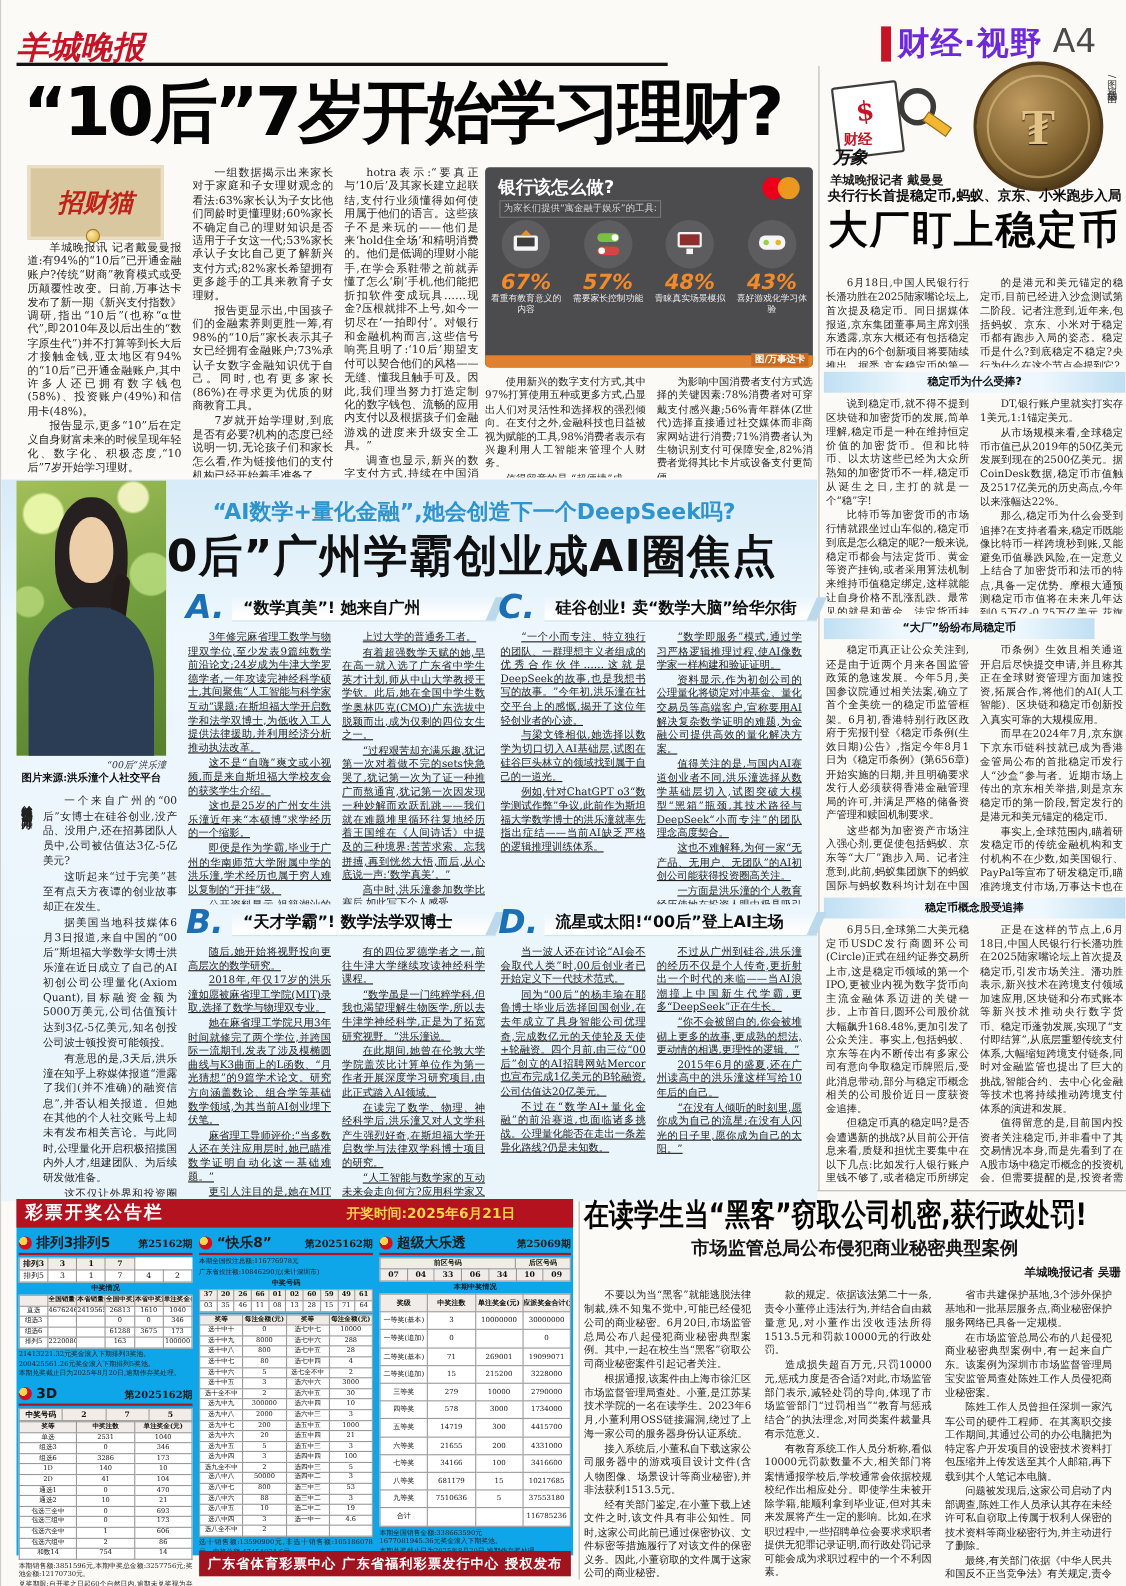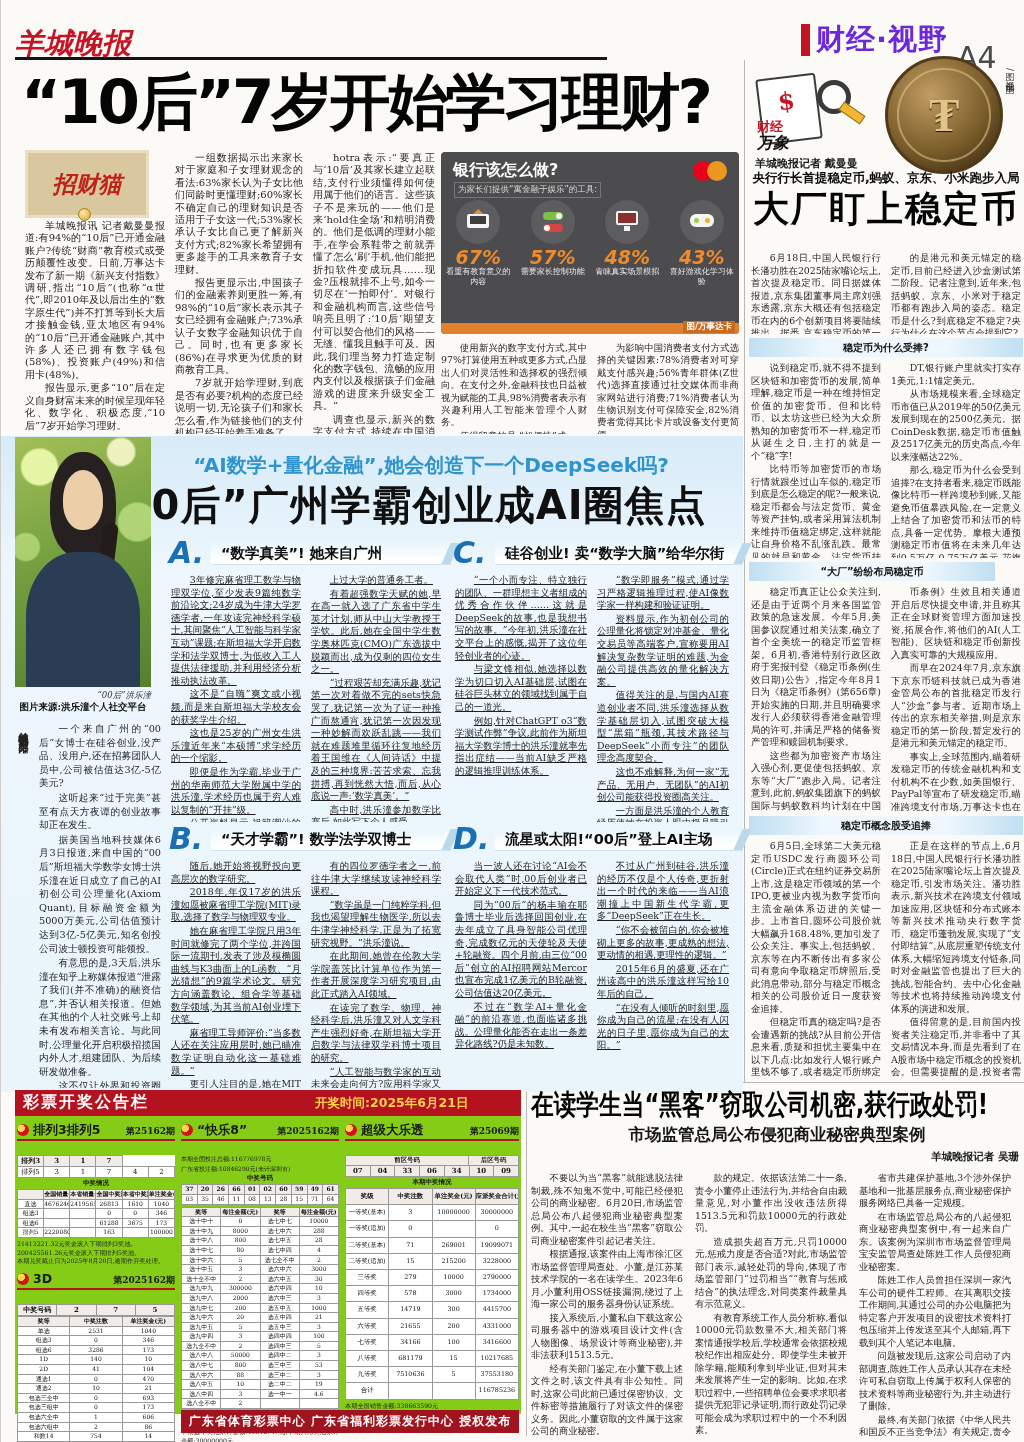--- a/index.html
+++ b/index.html
@@ -9,21 +9,21 @@
   .abs{position:absolute;}
   .sans{font-family:"DejaVu Sans","Liberation Sans",sans-serif;}
   .para{font-size:9.6px;line-height:13px;text-align:justify;text-indent:2em;margin:0 0 1px 0;color:#1f1f1f;}
   .note{font-size:6.2px;line-height:1.4;text-align:justify;margin:0;color:#222;}
   
   .logo{left:14px;top:24px;font-size:29px;font-weight:bold;font-style:italic;color:#c41425;}
   .head-rule{left:14px;top:57px;width:592px;height:3px;background:#141414;}
   .dateline{left:250px;top:42px;width:545px;font-size:10.5px;text-align:right;color:#222;}
   .flagbar{left:800px;top:24px;width:9px;height:32px;background:#c41425;}
   .section-flag{left:815px;top:20px;font-size:29px;font-weight:900;color:#6d28d9;letter-spacing:1px;}
-  .pageno{left:956px;top:20px;font-size:30px;color:#4a4a4a;margin-top:20px;}
+  .pageno{left:956px;top:20px;font-size:30px;color:#4a4a4a;}
   
   .lead-headline{left:20px;top:62px;width:710px;font-size:61px;font-weight:900;letter-spacing:-3px;color:#050505;}
   .fortune{left:24px;top:150px;width:118px;height:62px;background:#d9c7a0;border:3px solid #e9ddc2;
            display:flex;align-items:center;justify-content:center;}
   .fortune span{color:#bf2317;font-size:23px;font-weight:bold;font-style:italic;}
   .fortune .bell{position:absolute;left:50px;bottom:-6px;width:11px;height:11px;border-radius:50%;
            background:radial-gradient(circle at 35% 35%,#ffe9a8,#d8a430);border:1px solid #a67c1e;}
   .lead-c1{left:24px;top:220px;width:140px;height:212px;overflow:hidden;}
   .lead-c2{left:174px;top:152px;width:128px;height:282px;overflow:hidden;}
   .lead-c3{left:312px;top:152px;width:122px;height:282px;overflow:hidden;}
@@ -62,21 +62,21 @@
   .below1 .para,.below2 .para{font-size:9.4px;line-height:12.4px;}
   
   .vrule{width:1px;background:#b9b7b2;}
   .hrule{height:1px;background:#b9b7b2;}
   
   .stampbox{left:754px;top:74px;width:122px;height:78px;}
   .scroll{position:absolute;left:4px;top:2px;width:56px;height:62px;background:#fff;border:2px solid #3c3c3c;border-radius:3px;transform:rotate(-7deg);}
   .scroll b{position:absolute;left:18px;top:8px;color:#c41425;font-size:24px;}
   .mag{position:absolute;right:26px;top:6px;width:24px;height:24px;border:5px solid #3a3a3a;border-radius:50%;background:rgba(255,255,255,.65);}
   .maghandle{position:absolute;right:12px;top:34px;width:24px;height:8px;background:#f2b632;border:1px solid #8a6d1d;transform:rotate(35deg);}
-  .stamp-l1{position:absolute;left:2px;bottom:16px;color:#c41425;font-size:13px;font-weight:bold;}
+  .stamp-l1{position:absolute;left:12px;bottom:16px;color:#c41425;font-size:13px;font-weight:bold;}
   .stamp-l2{position:absolute;left:2px;bottom:-2px;color:#111;font-size:16px;font-weight:900;font-style:italic;}
   .rail-reporter{left:754px;top:156px;width:130px;font-size:11px;font-weight:bold;}
   .coin{left:884px;top:56px;width:112px;height:112px;border-radius:50%;
         background:radial-gradient(circle at 38% 32%,#c7a briefly,#000);
         background:radial-gradient(circle at 38% 32%,#c29d62,#7a5d2b 55%,#32230e 95%);
         border:3px solid #51391a;display:flex;align-items:center;justify-content:center;}
   .coin::after{content:"";position:absolute;left:9px;top:9px;right:9px;bottom:9px;border:2px solid rgba(230,200,140,.55);border-radius:50%;}
   .coin span{font-size:46px;font-weight:900;color:#e3c488;text-shadow:0 1px 1px #201505;}
   .coin-credit{left:1002px;top:66px;height:110px;writing-mode:vertical-rl;font-size:9px;color:#333;letter-spacing:2px;}
   .rail-kicker{left:748px;top:170px;width:274px;text-align:center;font-size:12.5px;font-weight:bold;color:#0c0c0c;}
@@ -106,29 +106,29 @@
   .feat-intro{left:38px;top:722px;width:122px;height:366px;overflow:hidden;}
   .feat-intro .para{font-size:9.7px;line-height:13.6px;}
   .sec-letter{font-size:30px;font-weight:900;font-style:italic;color:#1a6fb5;line-height:30px;}
   .sec-bar{position:absolute;height:21px;background:linear-gradient(180deg,#eaf5fc,#ffffff 80%);
            border-bottom:1px solid #cfe4f2;font-size:14.5px;font-weight:900;line-height:21px;
            padding-left:10px;color:#0d0d0d;font-family:"DejaVu Sans","Liberation Sans",sans-serif;}
   .sec-bar .slash{position:absolute;right:-4px;top:0;width:9px;height:21px;background:#bcd9ec;transform:skewX(-24deg);}
   .sec-col{overflow:hidden;}
   .sec-col .para{font-size:9.4px;line-height:12.6px;text-decoration:underline;}
   
-  .lotto{left:14px;top:1090px;width:506px;height:324px;background:#84cc16;}
+  .lotto{left:14px;top:1090px;width:506px;height:324px;background:#0ea5e9;}
   .lot-banner{position:absolute;left:0;top:0;width:100%;height:26px;background:#b5121f;}
   .lot-banner .t1{position:absolute;left:8px;top:2px;color:#fff;font-size:16px;font-weight:900;letter-spacing:2px;}
   .lot-banner .t2{position:absolute;left:300px;top:5px;color:#ffd24a;font-size:12.5px;font-weight:bold;}
   .lot-panel{position:absolute;top:32px;}
   .lp1{left:2px;width:158px;height:286px;}
   .lp2{left:166px;width:158px;height:286px;}
   .lp3{left:330px;width:174px;height:286px;}
-  .lot-head{position:relative;height:17px;border-bottom:2px solid #b5121f;margin-bottom:14px;}
+  .lot-head{position:relative;height:17px;border-bottom:2px solid #b5121f;margin-bottom:2px;}
   .flower{position:absolute;left:0;top:2px;width:12px;height:12px;border-radius:50%;
           background:radial-gradient(circle at 35% 35%,#ffd34d 32%,#d0121f 36%);}
   .lot-name{position:absolute;left:16px;top:0;font-size:12.5px;font-weight:900;font-family:"DejaVu Sans","Liberation Sans",sans-serif;}
   .lot-issue{position:absolute;right:0;top:3px;font-size:9px;font-weight:bold;}
   table.lt{border-collapse:collapse;width:100%;background:#fff;table-layout:fixed;}
   table.lt td{border:1px solid #999;text-align:center;padding:0;color:#111;overflow:hidden;white-space:nowrap;}
   table.lt tr:first-child td{font-weight:bold;background:#f1ece7;}
   .t7 td{font-size:7px;line-height:10px;}
   .t6 td{font-size:6px;line-height:8.6px;}
   .t62 td{font-size:6.4px;line-height:15.2px;}

